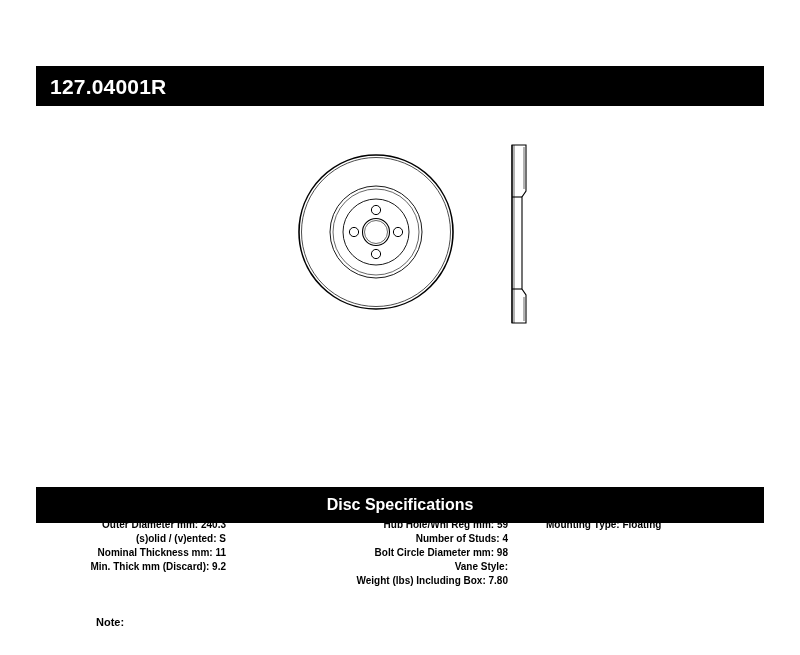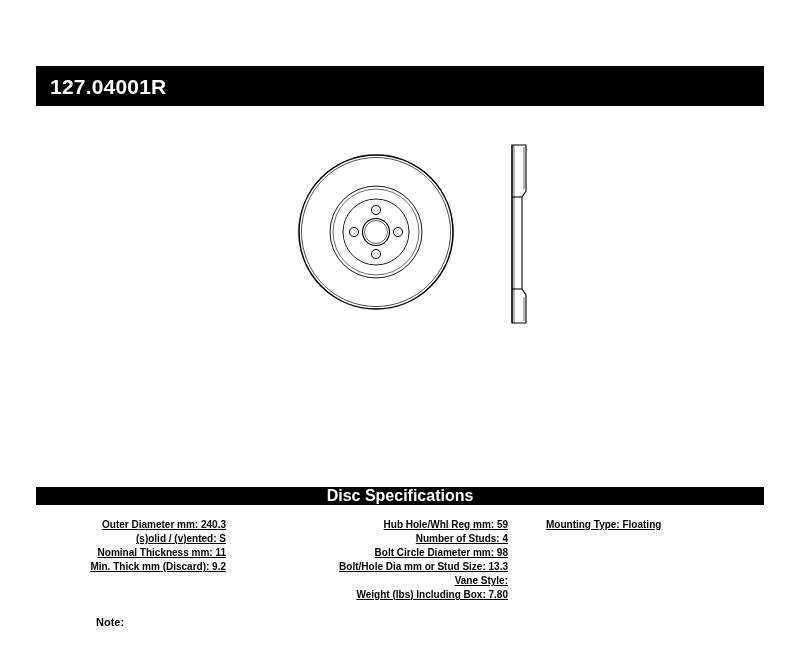--- a/index.html
+++ b/index.html
@@ -68,42 +68,41 @@
     left: 450px;
     top: 25px;
   }
 
   
   .spec-header {
     position: absolute;
     left: 36px;
     top: 443px;
     width: 728px;
-    height: 18px;
+    height: 36px;
     background: #000000;
     color: #ffffff;
     font-size: 16px;
     font-weight: bold;
     display: flex;
     align-items: center;
     justify-content: center;
     box-sizing: border-box;
   }
   .spec-body {
     position: absolute;
     left: 36px;
     top: 474px;
     width: 728px;
     height: 120px;
     font-size: 10px;
   }
   .col {
     position: absolute;
     top: 0;
-    text-decoration: underline;
   }
   .col-left {
     left: 0;
     width: 190px;
     text-align: right;
   }
   .col-mid {
     left: 212px;
     width: 260px;
     text-align: right;
@@ -199,21 +198,20 @@
       <div class="spec-row">Outer Diameter mm: 240.3</div>
       <div class="spec-row">(s)olid / (v)ented: S</div>
       <div class="spec-row">Nominal Thickness mm: 11</div>
       <div class="spec-row">Min. Thick mm (Discard): 9.2</div>
     </div>
 
     <div class="col col-mid">
       <div class="spec-row">Hub Hole/Whl Reg mm: 59</div>
       <div class="spec-row">Number of Studs: 4</div>
       <div class="spec-row">Bolt Circle Diameter mm: 98</div>
-      <div class="spec-row">Bolt/Hole Dia mm or Stud Size: 13.3</div>
       <div class="spec-row">Vane Style:</div>
       <div class="spec-row">Weight (lbs) Including Box: 7.80</div>
     </div>
 
     <div class="col col-right">
       <div class="spec-row">Mounting Type: Floating</div>
     </div>
 
     <div class="note-line">Note:</div>
   </div>

